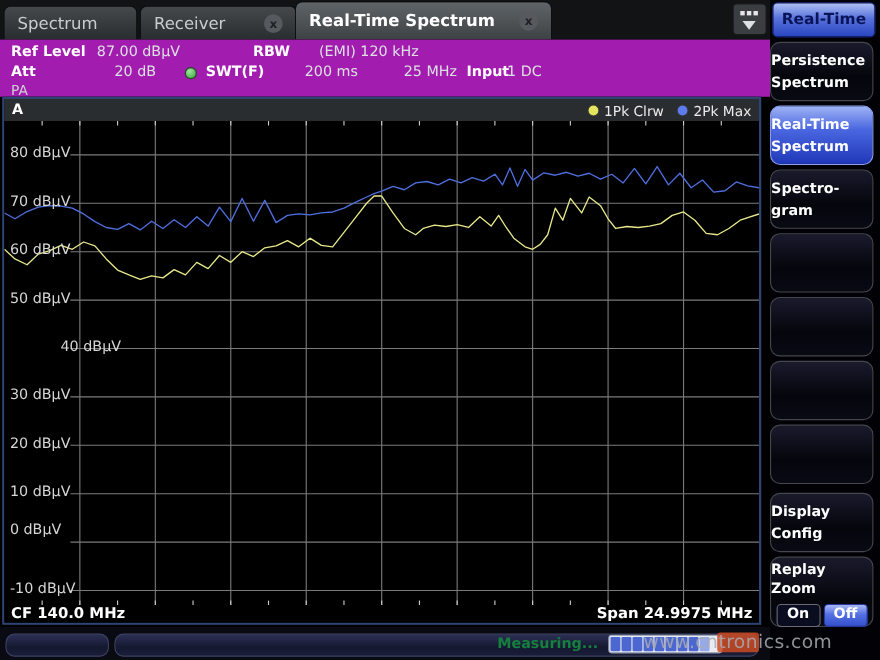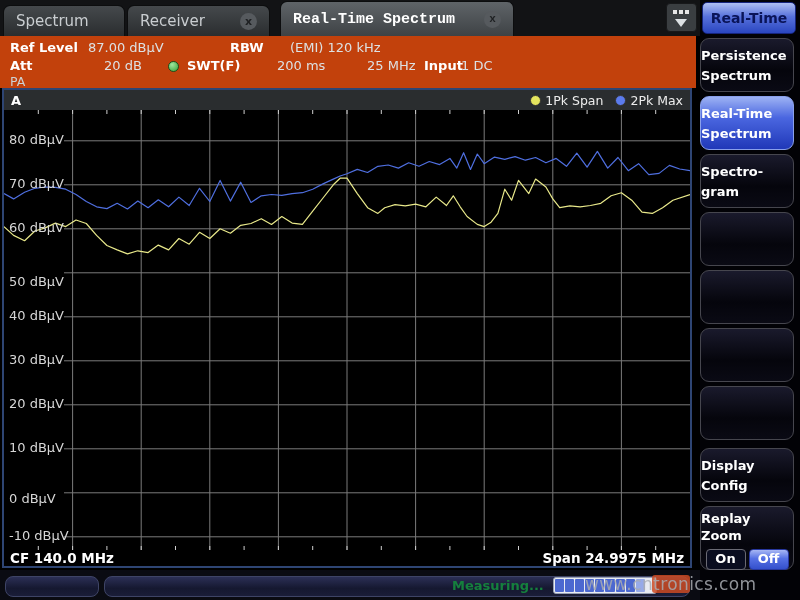--- a/index.html
+++ b/index.html
@@ -15,21 +15,21 @@
   .closebtn{width:17px;height:17px;border-radius:50%;background:#565a5e;color:#1e2022;margin-left:auto;
             font-size:11px;font-weight:bold;display:flex;align-items:center;justify-content:center;}
   .overflow{position:absolute;left:666px;top:3px;width:31px;height:29px;background:#3a3e41;
             border:1px solid #17181a;border-radius:4px;box-sizing:border-box;}
   .overflow .sq{position:absolute;top:6px;left:6px;width:4px;height:4px;background:#e6e6e6;
                 box-shadow:6px 0 0 #e6e6e6,12px 0 0 #e6e6e6;}
   .overflow .tri{position:absolute;top:15px;left:8px;width:0;height:0;
                  border-left:6px solid transparent;border-right:6px solid transparent;border-top:8px solid #dde1e4;}
 
   
-  .header{position:absolute;left:0;top:36px;width:696px;height:52px;background:#c2410c;font-size:13px;}
+  .header{position:absolute;left:0;top:36px;width:696px;height:52px;background:#a21caf;font-size:13px;padding-left:12px;}
   .header span{position:absolute;white-space:nowrap;}
   .hl{color:#ffffff;font-weight:bold;}
   .hv{color:#dde1e3;}
   .led{position:absolute;left:168px;top:25px;width:9px;height:9px;border-radius:50%;
        background:radial-gradient(circle at 35% 30%,#9fe89f,#37a237);border:1px solid #1c4f1c;}
 
   
   .plot{position:absolute;left:2px;top:88px;width:690px;height:480px;box-sizing:border-box;
         border:2px solid #2e4573;background:#000;}
   .plot-title{height:20px;background:#2a2d2f;display:flex;align-items:center;padding:0 7px;
@@ -81,21 +81,21 @@
 <div class="screen">
 
   <div class="tabbar">
     <div class="tab" style="left:3px;width:122px;">
       <span>Spectrum</span>
     </div>
     <div class="tab" style="left:127px;width:143px;">
       <span>Receiver</span>
       <span class="closebtn">x</span>
     </div>
-    <div class="tab active" style="left:280px;width:234px;font-family:Liberation Mono, monospace;">
+    <div class="tab active" style="left:268px;width:234px;">
       <span>Real-Time Spectrum</span>
       <span class="closebtn">x</span>
     </div>
     <div class="overflow">
       <div class="sq"></div>
       <div class="tri"></div>
     </div>
   </div>
 
   <div class="header">
@@ -116,21 +116,21 @@
 
     <span class="hv" style="left:10px;top:38px;font-size:12.5px;color:#cdd1d3;">PA</span>
   </div>
 
   <div class="plot">
     <div class="plot-title">
       <span class="win-letter">A</span>
       <div class="legend">
         <span class="legend-item">
           <span class="ldot" style="background: rgb(228, 228, 94);"></span>
-          <span>1Pk Span</span>
+          <span>1Pk Clrw</span>
         </span>
         <span class="legend-item">
           <span class="ldot" style="background: rgb(91, 123, 238);"></span>
           <span>2Pk Max</span>
         </span>
       </div>
     </div>
     <div class="plot-grid" id="plot-grid">
       <svg id="grid-svg" width="686" height="440">
           <line x1="68.6" y1="0" x2="68.6" y2="440" stroke="#7b7b7b" stroke-width="1"></line>
@@ -189,26 +189,26 @@
           <line x1="60" y1="294.8" x2="686" y2="294.8" stroke="#7b7b7b" stroke-width="1"></line>
           <line x1="60" y1="338.8" x2="686" y2="338.8" stroke="#7b7b7b" stroke-width="1"></line>
           <line x1="60" y1="382.8" x2="686" y2="382.8" stroke="#7b7b7b" stroke-width="1"></line>
           <line x1="60" y1="426.8" x2="686" y2="426.8" stroke="#7b7b7b" stroke-width="1"></line>
           <polyline points="0.0,116.6 9.6,125.4 20.6,130.7 30.9,121.0 41.2,117.9 51.4,113.1 61.7,116.6 72.0,110.0 82.3,113.5 92.6,125.4 102.9,135.5 113.2,139.9 123.5,143.9 133.8,140.8 144.1,142.6 154.3,135.1 164.6,139.9 174.9,128.5 185.2,134.2 195.5,122.3 205.8,128.5 216.1,118.8 226.4,123.2 236.7,115.3 247.0,113.5 257.3,108.7 267.5,114.4 277.8,106.5 288.1,113.1 298.4,114.4 308.7,101.2 319.0,88.0 329.3,74.8 336.1,68.2 343.0,68.2 353.3,83.6 363.6,97.7 373.9,103.4 380.7,97.7 391.0,94.6 401.3,95.9 411.6,94.2 421.9,96.8 432.2,87.1 442.5,95.5 449.3,85.8 456.2,96.8 463.1,106.5 473.3,114.4 480.2,116.6 487.1,112.2 493.9,103.4 500.8,79.2 507.6,90.2 514.5,70.4 524.8,83.6 531.6,69.1 541.9,77.0 548.8,88.9 555.7,97.7 565.9,95.9 576.2,96.8 586.5,95.5 596.8,93.3 607.1,85.8 617.4,82.7 627.7,90.2 638.0,102.1 648.3,103.4 658.6,97.7 668.9,90.2 686.0,84.5" fill="none" stroke="#e8e88a" stroke-width="1.2" stroke-linejoin="round"></polyline>
           <polyline points="0.0,83.6 9.6,88.9 20.6,82.3 30.9,78.3 41.2,77.0 51.4,77.4 61.7,79.2 72.0,84.5 82.3,91.5 92.6,96.8 102.9,98.6 113.2,93.3 123.5,99.0 133.8,91.1 144.1,97.7 154.3,89.8 164.6,96.8 174.9,87.1 185.2,95.5 195.5,78.3 205.8,91.5 216.1,70.4 226.4,91.1 236.7,72.2 247.0,92.4 257.3,85.8 267.5,84.5 277.8,85.4 288.1,83.6 298.4,82.7 308.7,79.2 319.0,73.9 329.3,69.1 336.1,66.0 343.0,63.8 353.3,59.4 363.6,62.5 373.9,56.3 384.2,55.0 394.4,58.1 404.7,52.8 415.0,56.3 425.3,51.5 435.6,54.6 445.9,48.4 452.8,58.1 459.6,42.7 466.5,59.4 473.3,44.0 480.2,53.7 490.5,47.1 500.8,49.3 511.1,46.6 521.4,50.2 531.6,47.5 541.9,52.8 552.2,48.4 562.5,56.3 572.8,43.1 583.1,57.2 593.4,41.4 603.7,58.1 614.0,47.5 624.3,60.7 634.6,53.7 644.8,64.7 655.1,63.4 665.4,55.4 675.7,59.0 686.0,60.7" fill="none" stroke="#4f6fe0" stroke-width="1.2" stroke-linejoin="round"></polyline>
         </svg>
     <div class="ylabel" style="top: 22.3px;">80 dBµV</div>
         <div class="ylabel" style="top: 66.3px;">70 dBµV</div>
         <div class="ylabel" style="top: 110.3px;">60 dBµV</div>
-        <div class="ylabel" style="top: 154.3px; margin-top: 10px;">50 dBµV</div>
-        <div class="ylabel" style="top: 198.3px;">40 dBµV</div>
+        <div class="ylabel" style="top: 154.3px;">50 dBµV</div>
+        <div class="ylabel" style="top: 198.3px; margin-left: 46px;">40 dBµV</div>
         <div class="ylabel" style="top: 242.3px;">30 dBµV</div>
         <div class="ylabel" style="top: 286.3px;">20 dBµV</div>
         <div class="ylabel" style="top: 330.3px;">10 dBµV</div>
-        <div class="ylabel" style="top: 381px;">0 dBµV</div>
+        <div class="ylabel" style="top: 364px;">0 dBµV</div>
         <div class="ylabel" style="top: 418.3px;">-10 dBµV</div>
       </div>
     <div class="plot-bottom">
       <span>CF 140.0 MHz</span>
       <span>Span 24.9975 MHz</span>
     </div>
   </div>
 
   <div class="statusbar">
     <div class="sb-box" style="left:5px;width:94px;"></div>

